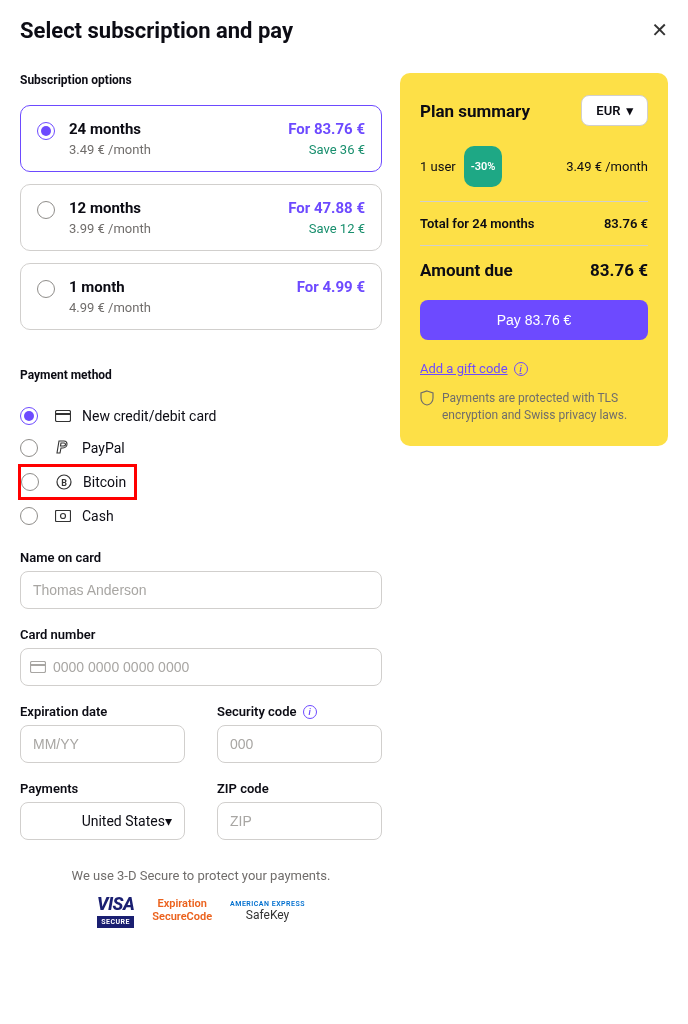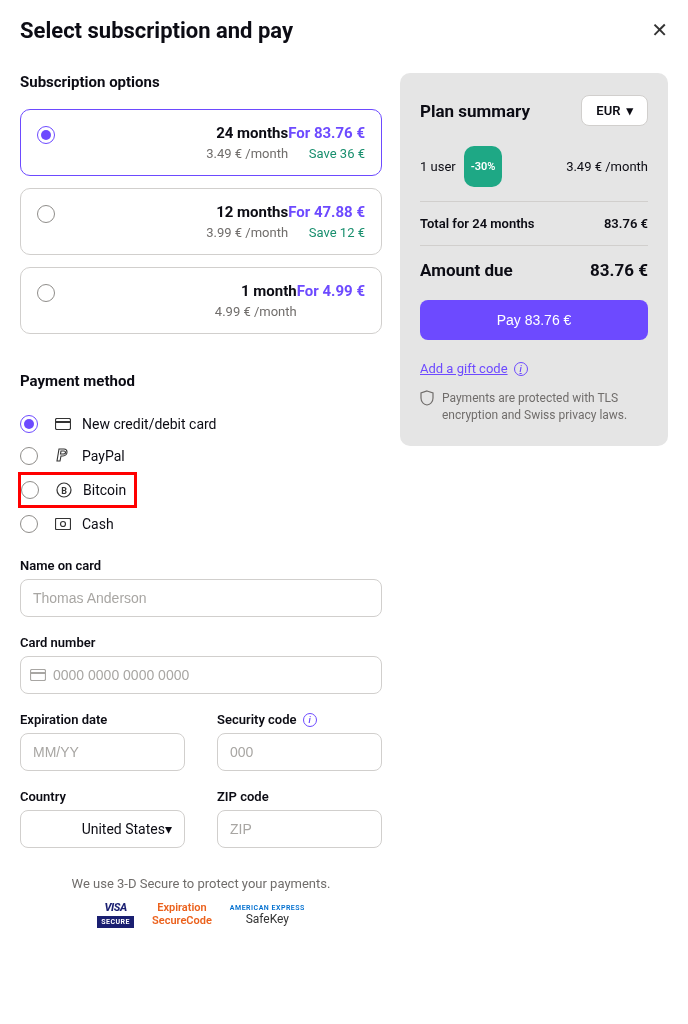--- a/index.html
+++ b/index.html
@@ -9,21 +9,21 @@
   color: #0c0c14;
   width: 688px;
   padding: 18px 20px;
 }
 .header { display: flex; justify-content: space-between; align-items: flex-start; margin-bottom: 30px; gap: 41px; }
 h1 { font-size: 22px; font-weight: 700; }
 .close { font-size: 20px; cursor: pointer; color: #333; font-weight: 300; }
 .layout { display: flex; gap: 18px; }
 .left { flex: 1; }
 .right { width: 268px; }
-h2 { font-size: 15px; font-weight: 700; margin-bottom: 18px; }
+h2 { font-size: 12px; font-weight: 700; margin-bottom: 18px; }
 .plan-card {
   border: 1px solid #d1cfcd;
   border-radius: 10px;
   padding: 14px 16px;
   margin-bottom: 12px;
   display: flex;
   align-items: flex-start;
   cursor: pointer;
 }
 .plan-card.selected { border-color: #6d4aff; }
@@ -33,21 +33,21 @@
   margin-right: 14px; margin-top: 2px;
   flex-shrink: 0;
   position: relative;
 }
 .radio.checked { border-color: #6d4aff; }
 .radio.checked::after {
   content: ""; position: absolute; width: 10px; height: 10px;
   background: #6d4aff; border-radius: 50%;
   top: 50%; left: 50%; transform: translate(-50%,-50%);
 }
-.plan-info { flex: 1; text-align: right; }
+.plan-info { flex: 1; }
 .plan-title { font-weight: 700; font-size: 15px; margin-bottom: 4px; }
 .plan-sub { font-size: 13px; color: #706d6b; }
 .plan-price { text-align: right; }
 .price-top { font-size: 15px; font-weight: 700; color: #6d4aff; margin-bottom: 4px; }
 .plan-card.selected .price-top { color: #6d4aff; }
 .price-save { font-size: 13px; color: #198f6e; }
 .section-gap { margin-top: 38px; }
 .pm-row { display: flex; align-items: center; padding: 7px 0; cursor: pointer; }
 .pm-row .radio { margin-top: 0; margin-right: 16px; }
 .pm-icon { width: 18px; display: inline-flex; justify-content: center; margin-right: 10px; }
@@ -85,28 +85,28 @@
   padding: 10px 12px;
   font-size: 14px;
   display: flex;
   justify-content: flex-end;
   align-items: center;
   cursor: pointer;
 }
 .secure-text { text-align: center; font-size: 13px; color: #706d6b; margin-top: 28px; margin-bottom: 10px; }
 .logos-row { display: flex; justify-content: center; gap: 18px; align-items: center; }
 .logo-box { text-align: center; }
-.visa-logo { font-style: italic; font-weight: 800; color: #1a1f71; font-size: 11px; letter-spacing: -0.5px; }
+.visa-logo { font-style: italic; font-weight: 800; color: #1a1f71; font-size: 18px; letter-spacing: -0.5px; }
 .visa-secure { background: #1a1f71; color: #fff; font-size: 7px; padding: 2px 4px; font-weight: 700; letter-spacing: 0.5px; margin-top: 2px; }
 .mc-logo { color: #eb611c; font-size: 11px; font-weight: 600; line-height: 1.1; }
 .amex-logo { font-size: 7px; color: #006fcf; font-weight: 600; letter-spacing: 0.5px; }
 .amex-safe { font-size: 12px; color: #333; }
 
 .summary {
-  background: #e5e5e5;
+  background: #fde047;
   border-radius: 10px;
   padding: 22px 20px;
 }
 .summary-head { display: flex; justify-content: space-between; align-items: center; margin-bottom: 20px; }
 .summary-head h2 { margin-bottom: 0; font-size: 17px; }
 .currency-btn {
   background: #fff; border: 1px solid #d1cfcd; border-radius: 8px;
   padding: 7px 14px; font-size: 13px; font-weight: 600; cursor: pointer;
   display: flex; align-items: center; gap: 6px;
 }
@@ -254,21 +254,21 @@
         <div class="form-label">
           <span>Security code</span>
           <span class="info-circle">i</span>
         </div>
         <input class="input" placeholder="000" style="">
       </div>
     </div>
 
     <div class="form-row form-group">
       <div>
-        <div class="form-label">Country</div>
+        <div class="form-label">Payments</div>
         <div class="select">
           <span>United States</span>
           <span>▾</span>
         </div>
       </div>
       <div>
         <div class="form-label">ZIP code</div>
         <input class="input" placeholder="ZIP" style="">
       </div>
     </div>

